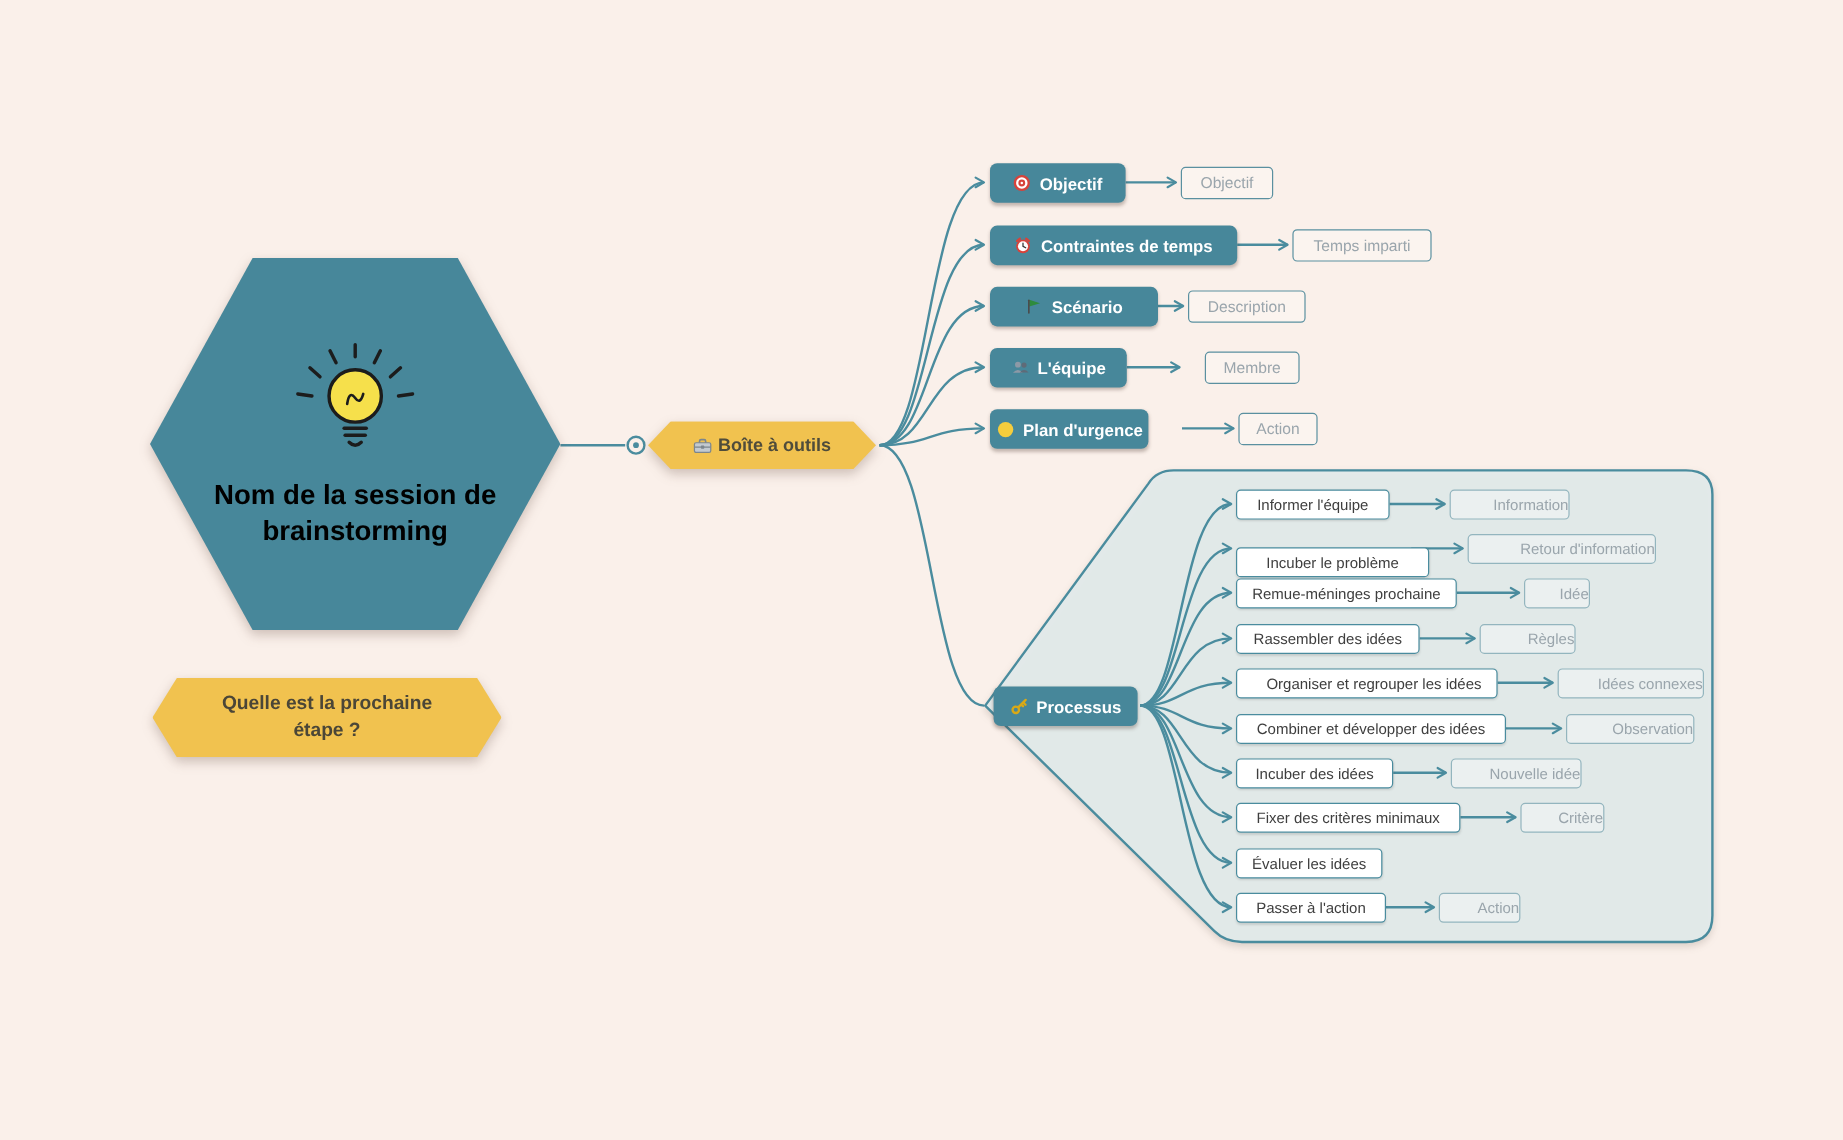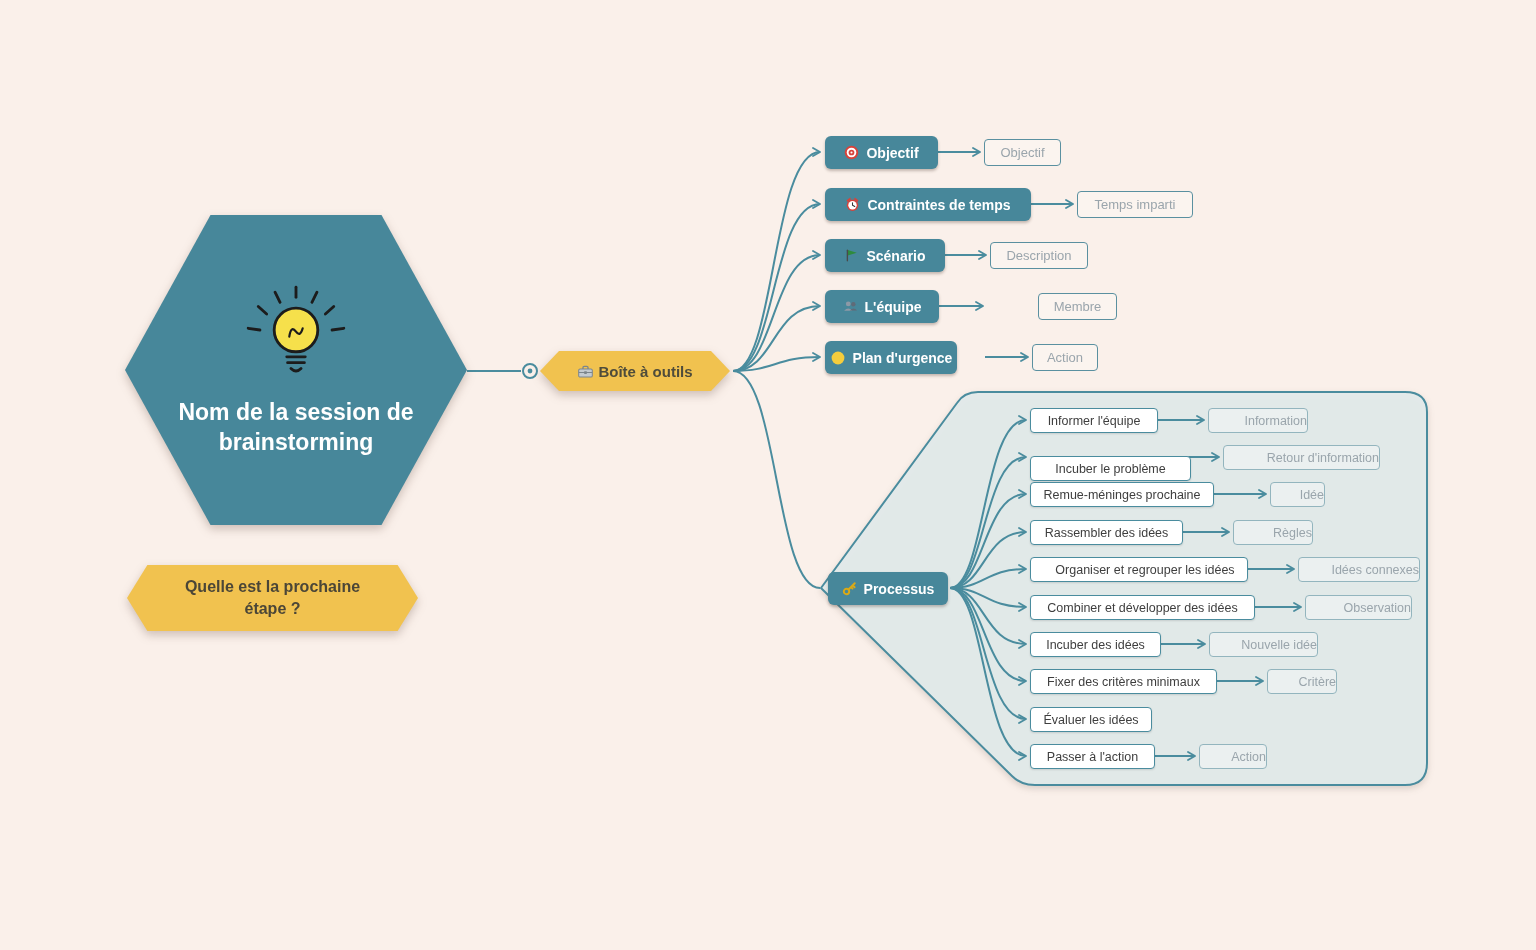--- a/index.html
+++ b/index.html
@@ -10,21 +10,21 @@
     font-family:"Liberation Sans", sans-serif;
   }
   svg.wires { position:absolute; left:0; top:0; pointer-events:none; }
 
   
   .hexwrap { position:absolute; filter:drop-shadow(0 4px 5px rgba(90,60,50,.28)); }
   .hex { width:100%; height:100%; display:flex; flex-direction:column;
          align-items:center; justify-content:center; text-align:center; }
   .hex-main { background:#47879a;
     clip-path:polygon(0 50%,25% 0,75% 0,100% 50%,75% 100%,25% 100%); }
-  .hex-main .label { color:#ffffff; font-size:23px; line-height:1.32;
+  .hex-main .label { color:#000000; font-size:23px; line-height:1.32;
     font-weight:600; width:260px; margin-top:10px; }
   .hex-gold { background:#f1c24f; }
   .hex-float { clip-path:polygon(0 50%,7% 0,93% 0,100% 50%,93% 100%,7% 100%); }
   .hex-float .label { color:#4b4637; font-size:16px; font-weight:600;
     line-height:1.4; width:215px; }
   .hex-tool { clip-path:polygon(0 50%,10% 0,90% 0,100% 50%,90% 100%,10% 100%); }
   .hex-tool .inner { display:flex; align-items:center; gap:4px;
     color:#4f4c3b; font-size:15px; font-weight:bold; }
 
   
@@ -183,21 +183,21 @@
           <circle cx="10" cy="11" r="5.6" fill="#ffffff"></circle>
         <path d="M10 7.6 V11 L13 12.6" stroke="#333333" stroke-width="1.4" fill="none" stroke-linecap="round"></path>
       </svg>
     </span>
     <span>Contraintes de temps</span>
   </div>
   <div class="outnode" style="left:1077px; top:191px; width:116px;">
     <span>Temps imparti</span>
   </div>
 
-  <div class="tealnode" style="left:825px; top:239px; width:120px;">
+  <div class="tealnode" style="left:825px; top:239px; width:140px;">
     <span class="ic">
       <svg width="15" height="15" viewBox="0 0 20 20">
         <path d="M5 2.5 L17 6.2 L5 10 Z" fill="#2e8b3d"></path>
         <rect x="3.6" y="2" width="1.8" height="16" rx="0.9" fill="#4a4a4a"></rect>
       </svg>
     </span>
     <span>Scénario</span>
   </div>
   <div class="outnode" style="left:990px; top:242px; width:98px;">
     <span>Description</span>
@@ -207,21 +207,21 @@
     <span class="ic">
       <svg width="15" height="15" viewBox="0 0 20 20">
         <circle cx="7" cy="6.6" r="3.2" fill="#8d99a6"></circle>
         <path d="M1.5 15.5 q5.5 -6 11 0 Z" fill="#8d99a6"></path>
         <circle cx="13.8" cy="7" r="2.9" fill="#5f6b78"></circle>
         <path d="M9 15.2 q5 -5.4 9.8 0 Z" fill="#5f6b78"></path>
       </svg>
     </span>
     <span>L'équipe</span>
   </div>
-  <div class="outnode" style="left:1038px; top:293px; width:79px;">
+  <div class="outnode" style="left:1004px; top:293px; width:79px;">
     <span>Membre</span>
   </div>
 
   <div class="tealnode" style="left:825px; top:341px; width:132px;">
     <span class="ic">
       <svg width="16" height="16" viewBox="0 0 20 20">
           <circle cx="10" cy="10" r="8" fill="#f5cd3d"></circle>
         </svg>
     </span>
     <span>Plan d'urgence</span>

